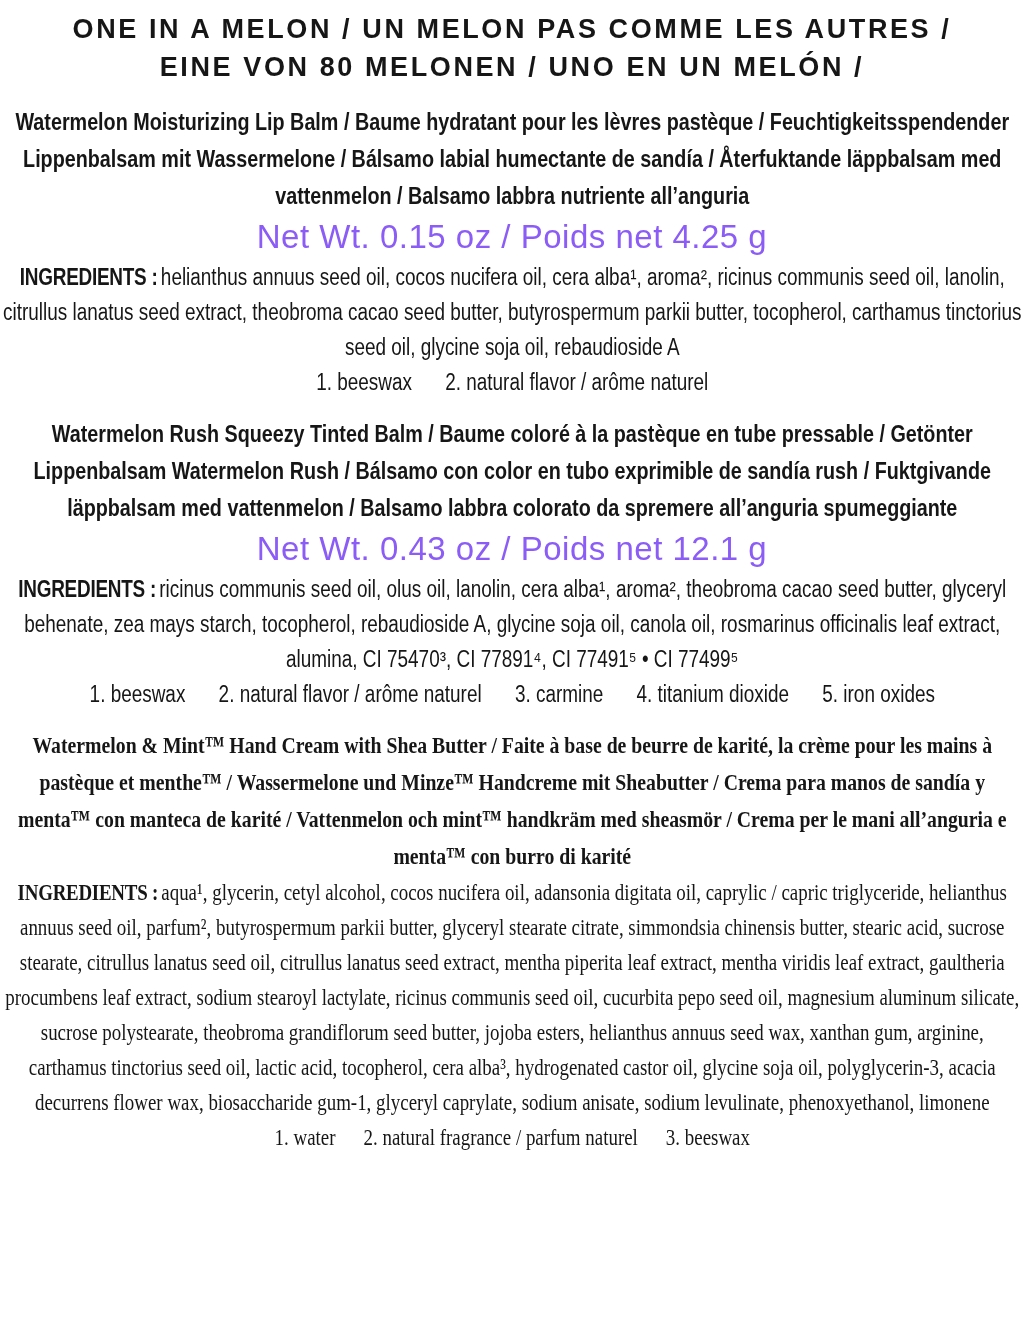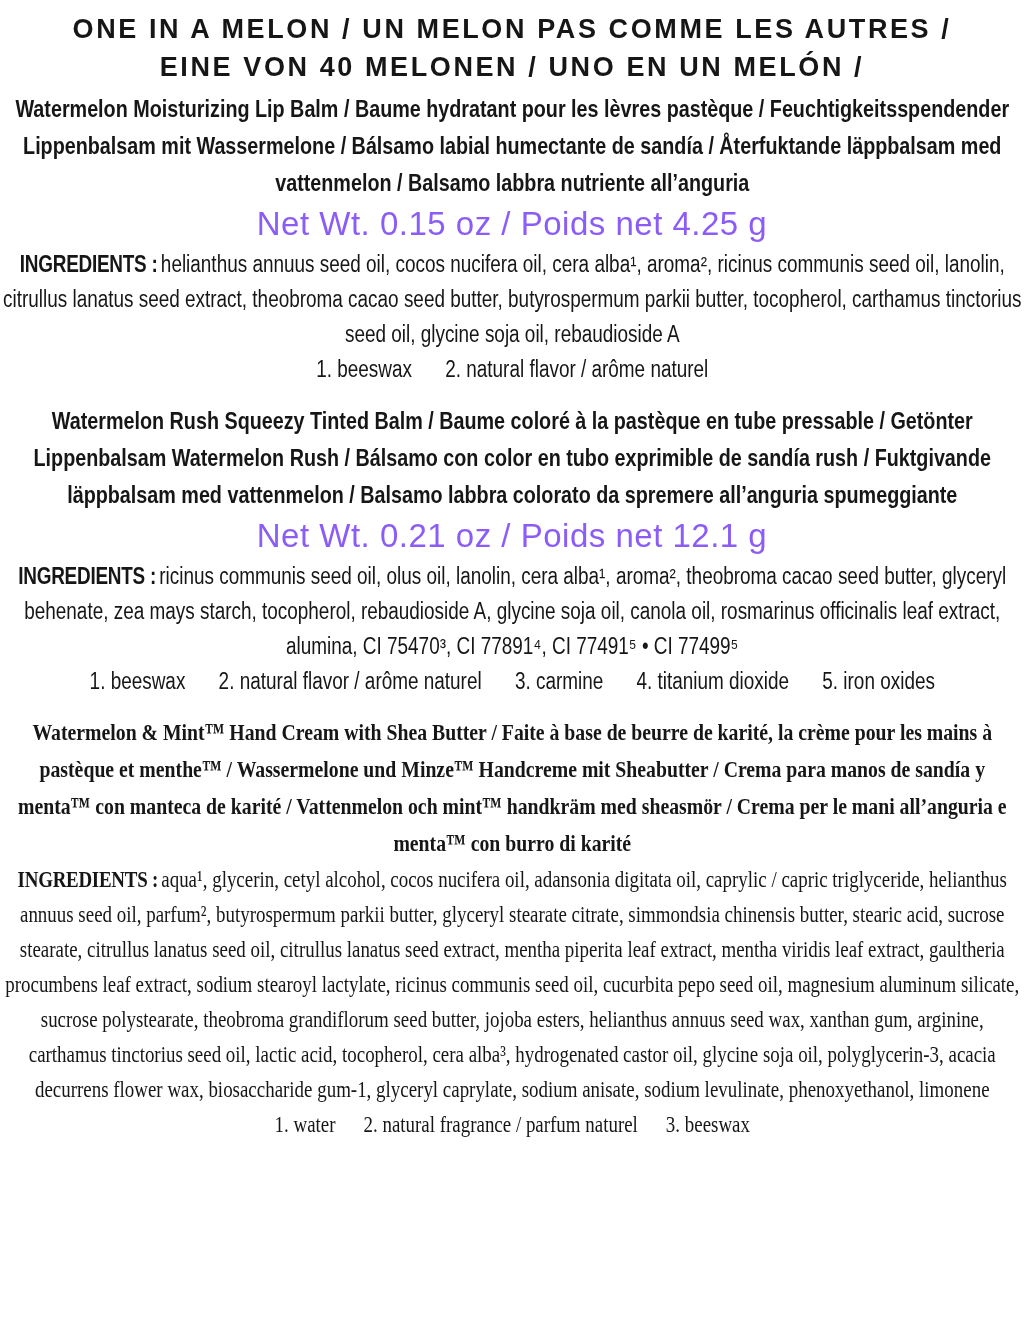--- a/index.html
+++ b/index.html
@@ -17,21 +17,21 @@
   .page {
     padding: 10px 2px 0 2px;
   }
   .header {
     width: 1020px;
     text-align: center;
     font-weight: 700;
     font-size: 27px;
     line-height: 38px;
     letter-spacing: 2.6px;
-    margin-bottom: 4px;
+    margin-bottom: 17px;
   }
   .squeeze {
     width: 1240px;
     transform: scaleX(0.823);
     transform-origin: left top;
   }
   .title {
     text-align: center;
     font-weight: 700;
     font-size: 24px;
@@ -78,42 +78,42 @@
     font-family: Liberation Serif, serif;
   }
 </style>
 </head>
 <body>
 
 <div class="page">
 
   <div class="header">
     <div>ONE IN A MELON / UN MELON PAS COMME LES AUTRES /</div>
-    <div>EINE VON 40 MELONEN / UNO EN UN MELÓN /</div>
+    <div>EINE VON 80 MELONEN / UNO EN UN MELÓN /</div>
   </div>
 
   <div class="section">
     <div class="squeeze">
       <p class="title">Watermelon Moisturizing Lip Balm / Baume hydratant pour les lèvres pastèque / Feuchtigkeitsspendender Lippenbalsam mit Wassermelone / Bálsamo labial humectante de sandía / Återfuktande läppbalsam med vattenmelon / Balsamo labbra nutriente all’anguria</p>
     </div>
     <div class="netwt">Net Wt. 0.15 oz / Poids net 4.25 g</div>
     <div class="squeeze">
       <p class="ingredients"><b>INGREDIENTS :</b><span>helianthus annuus seed oil, cocos nucifera oil, cera alba¹, aroma², ricinus communis seed oil, lanolin, citrullus lanatus seed extract, theobroma cacao seed butter, butyrospermum parkii butter, tocopherol, carthamus tinctorius seed oil, glycine soja oil, rebaudioside A</span></p>
       <div class="fnrow">
         <span class="fn">1. beeswax</span>
         <span class="fn">2. natural flavor / arôme naturel</span>
       </div>
     </div>
   </div>
 
   <div class="section">
     <div class="squeeze">
       <p class="title">Watermelon Rush Squeezy Tinted Balm / Baume coloré à la pastèque en tube pressable / Getönter Lippenbalsam Watermelon Rush / Bálsamo con color en tubo exprimible de sandía rush / Fuktgivande läppbalsam med vattenmelon / Balsamo labbra colorato da spremere all’anguria spumeggiante</p>
     </div>
-    <div class="netwt">Net Wt. 0.21 oz / Poids net 12.1 g</div>
+    <div class="netwt">Net Wt. 0.43 oz / Poids net 12.1 g</div>
     <div class="squeeze">
       <p class="ingredients"><b>INGREDIENTS :</b><span>ricinus communis seed oil, olus oil, lanolin, cera alba¹, aroma², theobroma cacao seed butter, glyceryl behenate, zea mays starch, tocopherol, rebaudioside A, glycine soja oil, canola oil, rosmarinus officinalis leaf extract, alumina, CI 75470³, CI 77891⁴, CI 77491⁵ • CI 77499⁵</span></p>
       <div class="fnrow">
         <span class="fn">1. beeswax</span>
         <span class="fn">2. natural flavor / arôme naturel</span>
         <span class="fn">3. carmine</span>
         <span class="fn">4. titanium dioxide</span>
         <span class="fn">5. iron oxides</span>
       </div>
     </div>

